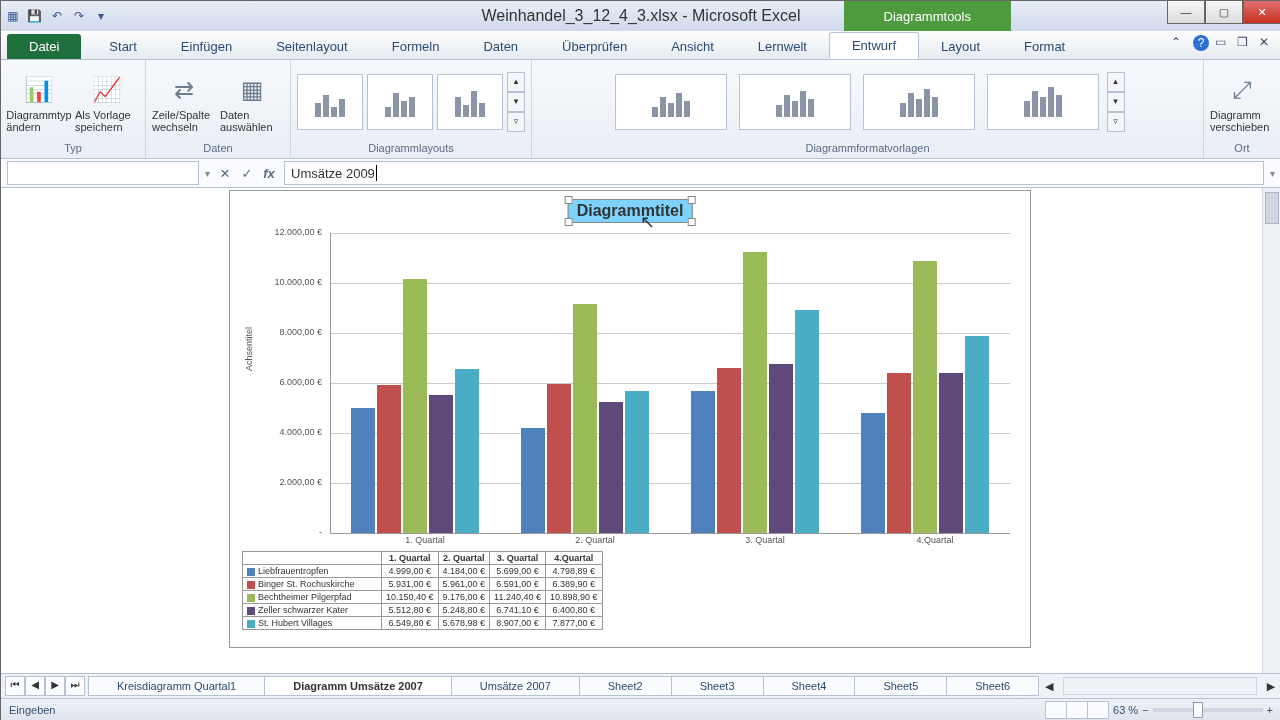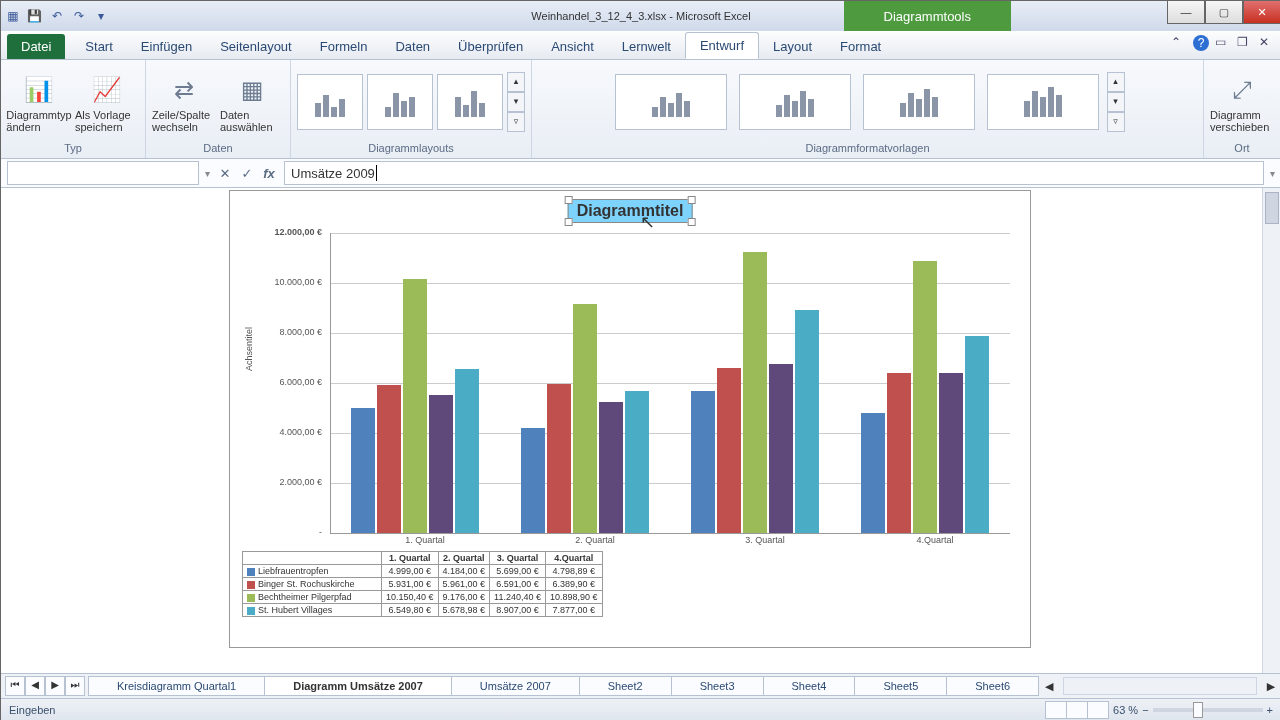--- a/index.html
+++ b/index.html
@@ -1,26 +1,26 @@
 <!DOCTYPE html>
 <html><head>
 <meta charset="utf-8">
 <style>
 html,body{margin:0;padding:0;font-family:"Segoe UI",Tahoma,sans-serif;font-size:12px;background:#fff;color:#333;overflow:hidden}
 .window{width:1280px;height:720px;display:flex;flex-direction:column;border:1px solid #666}
 .titlebar{height:30px;background:linear-gradient(#e8eef7,#cfd9ea);display:flex;align-items:center;padding:0 4px;position:relative}
 .qat{display:flex;align-items:center;gap:6px}
 .qat .ico{width:16px;height:16px;display:flex;align-items:center;justify-content:center;font-size:12px;color:#3b5998}
-.title-center{position:absolute;left:50%;transform:translateX(-50%);font-size:11px;color:#333}
+.title-center{position:absolute;left:50%;transform:translateX(-50%);font-size:16px;color:#333}
 .tools-tab{position:absolute;right:270px;top:0;height:30px;background:#4e9b3f;color:#fff;display:flex;align-items:center;padding:0 40px;font-size:13px}
 .winbtns{position:absolute;right:0;top:0;display:flex}
 .winbtn{width:36px;height:22px;border:1px solid #666;border-top:none;display:flex;align-items:center;justify-content:center;background:linear-gradient(#f6f6f6,#ddd);font-size:11px}
 .winbtn.close{background:linear-gradient(#e07070,#c83020);color:#fff}
 .ribbon-tabs{height:28px;background:linear-gradient(#fdfdfd,#e6ebf2);display:flex;align-items:flex-end;padding-left:6px;border-bottom:1px solid #b6c2d2;position:relative}
-.ribbon-tab{padding:5px 14px;font-size:13px;color:#2b4a73;cursor:pointer}
+.ribbon-tab{padding:5px 22px;font-size:13px;color:#2b4a73;cursor:pointer}
 .ribbon-tab.file{background:#1f6f3d;color:#fff;border-radius:3px 3px 0 0;margin-right:6px}
 .ribbon-tab.active{background:#fff;border:1px solid #b6c2d2;border-bottom:1px solid #fff;border-radius:3px 3px 0 0}
 .ribbon-right{position:absolute;right:6px;top:4px;display:flex;gap:6px}
 .ribbon-right .ic{width:16px;height:16px;font-size:12px;color:#446;cursor:pointer}
 .ribbon{height:98px;background:linear-gradient(#f7f9fc,#e9eef5);border-bottom:1px solid #b6c2d2;display:flex}
 .rgroup{border-right:1px solid #cdd6e2;display:flex;flex-direction:column;align-items:center;justify-content:flex-end;padding:4px 6px}
 .rgroup .items{display:flex;gap:4px;flex:1;align-items:center}
 .rgroup .lbl{font-size:11px;color:#5a6b84;padding-top:2px}
 .rbtn{display:flex;flex-direction:column;align-items:center;width:64px;font-size:11px;color:#333;cursor:pointer}
 .rbtn .glyph{width:40px;height:38px;display:flex;align-items:center;justify-content:center;font-size:24px;color:#6d7c91}
@@ -297,21 +297,21 @@
             <div class="bar c5" style="left: 104px; height: 196.925px;"></div>
           </div>
         </div>
       <div id="ylabs">
           <div class="ylab" style="top: 336px; left: 22px;">-</div>
           <div class="ylab" style="top: 286px; left: 22px;">2.000,00 €</div>
           <div class="ylab" style="top: 236px; left: 22px;">4.000,00 €</div>
           <div class="ylab" style="top: 186px; left: 22px;">6.000,00 €</div>
           <div class="ylab" style="top: 136px; left: 22px;">8.000,00 €</div>
           <div class="ylab" style="top: 86px; left: 22px;">10.000,00 €</div>
-          <div class="ylab" style="top: 36px; left: 22px; font-weight: bold;">12.000,00 €</div>
+          <div class="ylab" style="top: 36px; left: 22px;">12.000,00 €</div>
         </div>
       <div id="xlabs">
           <div class="xlab" style="left: 120px;">1. Quartal</div>
           <div class="xlab" style="left: 290px;">2. Quartal</div>
           <div class="xlab" style="left: 460px;">3. Quartal</div>
           <div class="xlab" style="left: 630px;">4.Quartal</div>
         </div>
 
       <table class="dtable" id="dtable">
           <tbody>
@@ -335,20 +335,27 @@
               <td>5.961,00 €</td>
               <td>6.591,00 €</td>
               <td>6.389,90 €</td>
             </tr>
             <tr>
               <td><span class="legend-sw c3" style="background:#9bbb59"></span>Bechtheimer Pilgerpfad</td>
               <td>10.150,40 €</td>
               <td>9.176,00 €</td>
               <td>11.240,40 €</td>
               <td>10.898,90 €</td>
+            </tr>
+            <tr>
+              <td><span class="legend-sw c4" style="background:#5f497a"></span>Zeller schwarzer Kater</td>
+              <td>5.512,80 €</td>
+              <td>5.248,80 €</td>
+              <td>6.741,10 €</td>
+              <td>6.400,80 €</td>
             </tr>
             <tr>
               <td><span class="legend-sw c5" style="background:#4bacc6"></span>St. Hubert Villages</td>
               <td>6.549,80 €</td>
               <td>5.678,98 €</td>
               <td>8.907,00 €</td>
               <td>7.877,00 €</td>
             </tr>
           </tbody>
         </table>

